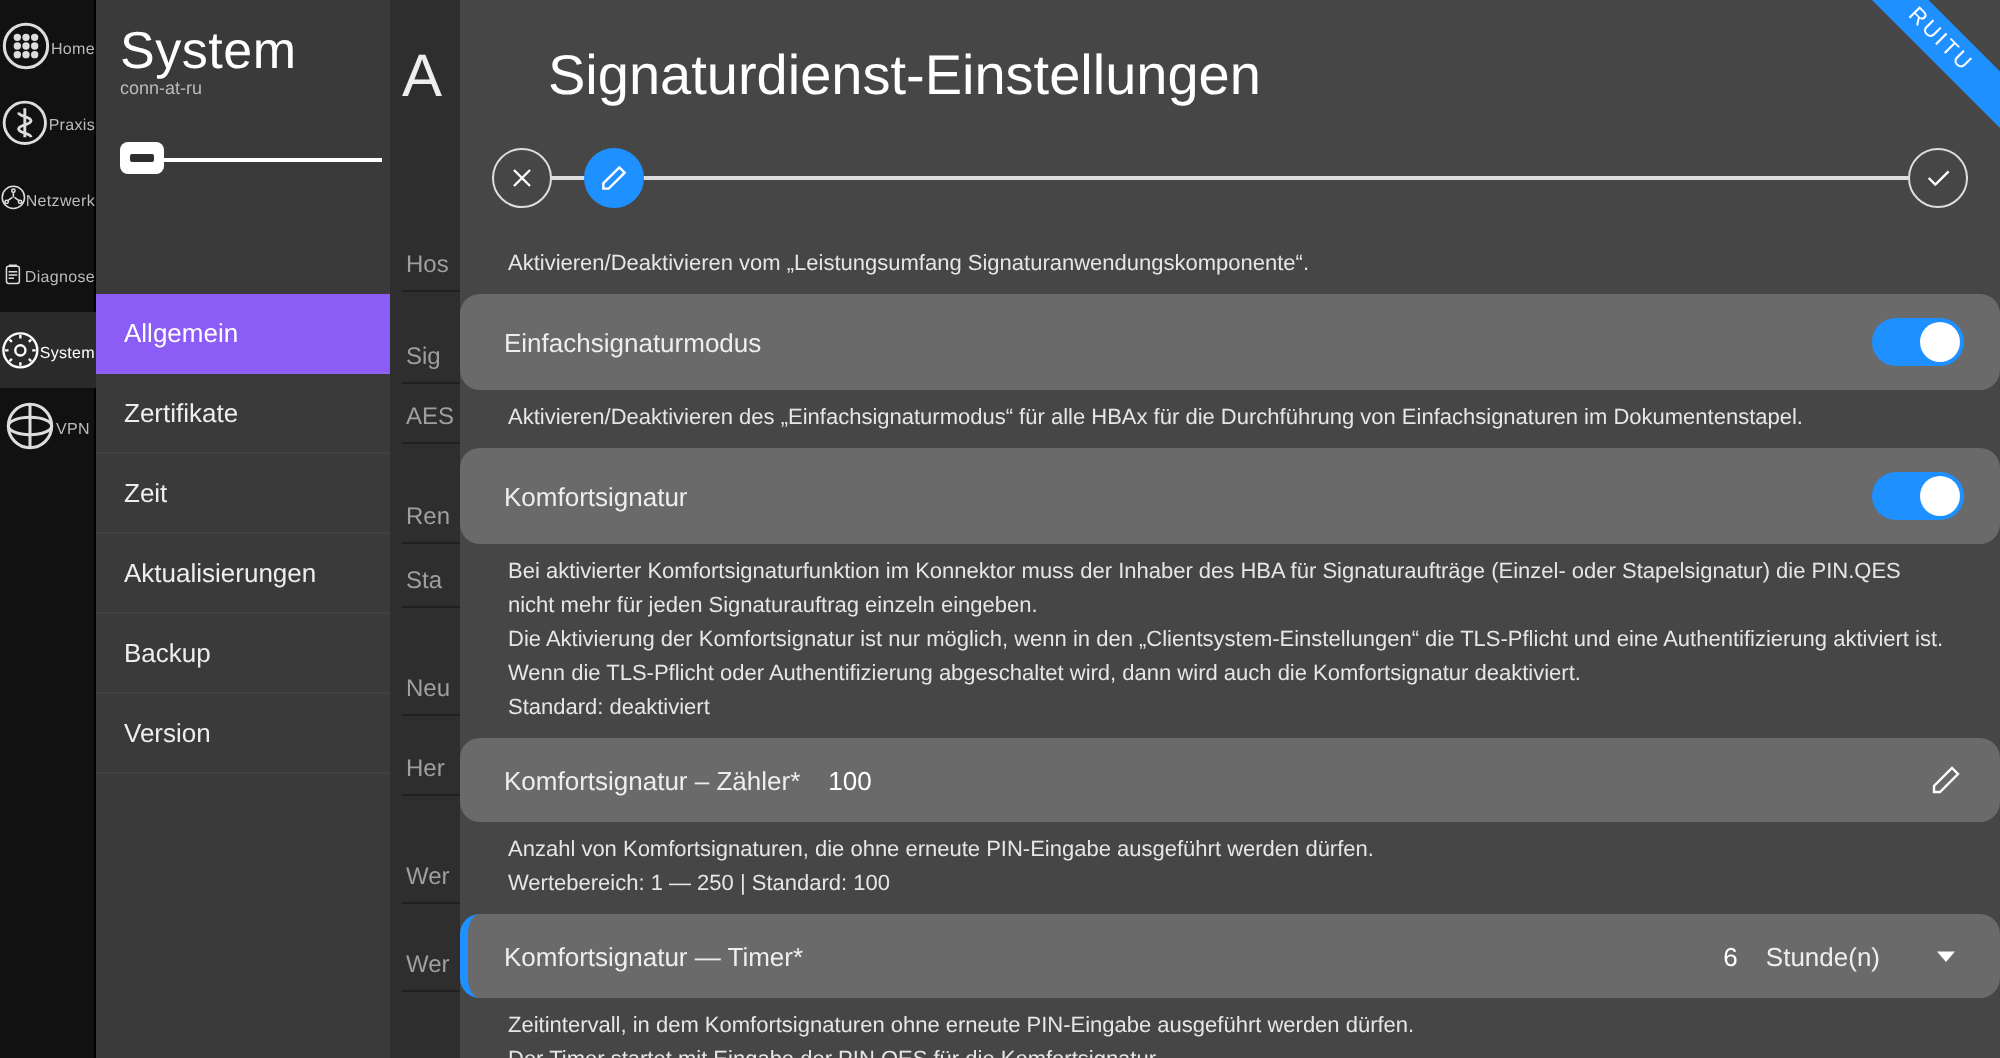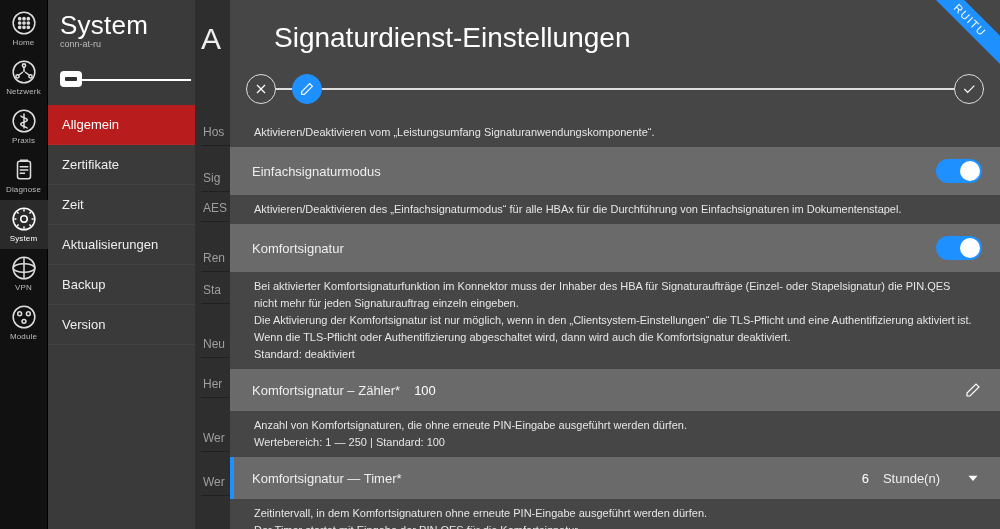--- a/index.html
+++ b/index.html
@@ -2,41 +2,41 @@
 <html><head>
 <meta charset="utf-8">
 <style>
   * { box-sizing: border-box; margin: 0; padding: 0; font-family: -apple-system, "Helvetica Neue", Arial, sans-serif; }
   html, body { width: 1000px; height: 529px; overflow: hidden; background:#2e2e2e; }
   body { display:flex; color:#fff; }
 
   
   .rail { width:48px; background:#111; display:flex; flex-direction:column; align-items:center; padding-top:4px; border-right:1px solid #000; }
   .rail .spacer { flex:1; }
-  .rail-item { width:48px; display:flex; flex-direction:column; align-items:center; justify-content:center; padding:6px 0; cursor:pointer; }
+  .rail-item { width:48px; display:flex; align-items:center; justify-content:center; padding:6px 0; cursor:pointer; }
   .rail-item.active { background:#2a2a2a; }
   .rail-item .ic { width:26px; height:26px; display:flex; align-items:center; justify-content:center; }
   .rail-item .ic svg { stroke:#ddd; fill:none; stroke-width:1.4; }
   .rail-item.active .ic svg { stroke:#fff; }
   .rail-item .lbl { font-size:8px; color:#bbb; margin-top:2px; letter-spacing:.02em; }
   .rail-item.active .lbl { color:#fff; }
 
   
   .sec { width:147px; background:#3a3a3a; display:flex; flex-direction:column; }
   .sec-head { padding:10px 12px 6px; }
   .sec-title { font-size:26px; font-weight:300; letter-spacing:.01em; }
   .sec-sub { font-size:9px; color:#bbb; margin-top:-2px; }
   .sec-wire { position:relative; height:30px; margin:10px 0 4px; }
   .sec-wire .line { position:absolute; top:14px; left:6px; right:-6px; height:2px; background:#fff; }
   .sec-wire .node { position:absolute; top:6px; left:2px; width:22px; height:16px; border-radius:4px; background:#fff; display:flex; align-items:center; justify-content:center; }
   .sec-wire .node:before { content:""; width:12px; height:4px; background:#2e2e2e; border-radius:1px; display:block; }
   .sec-wire-outer { padding:0 10px; }
   .sec-list { display:flex; flex-direction:column; margin-top:6px; }
   .sec-item { font-size:13px; color:#eee; padding:12px 14px; cursor:pointer; border-bottom:1px solid rgba(255,255,255,.04); }
-  .sec-item.active { background:#b91c1c; color:#fff; }
+  .sec-item.active { background:#8b5cf6; color:#fff;margin-top:42px; }
 
   
   .back { width:35px; background:#2e2e2e; position:relative; overflow:hidden; }
   .back .bigA { font-size:30px; font-weight:300; color:#eee; position:absolute; top:22px; left:6px; }
   .back .row { position:absolute; left:6px; right:0; height:28px; display:flex; align-items:center; padding:0 2px; font-size:12px; color:#9f9f9f; border-bottom:1px solid rgba(0,0,0,.3);text-align:center; }
   .back .r1{top:118px;} .back .r2{top:164px;} .back .r3{top:194px;} .back .r4{top:244px;}
   .back .r5{top:276px;} .back .r6{top:330px;} .back .r7{top:370px;} .back .r8{top:424px;} .back .r9{top:468px;}
 
   
   .dialog { flex:1; background:#464646; position:relative; display:flex; flex-direction:column; overflow:hidden; }
@@ -44,21 +44,21 @@
   .dlg-bar { position:relative; height:42px; margin:0 16px 8px; }
   .dlg-bar .line { position:absolute; top:20px; left:0; right:0; height:2px; background:#ddd; }
   .cbtn { position:absolute; top:6px; width:30px; height:30px; border-radius:50%; display:flex; align-items:center; justify-content:center; cursor:pointer; }
   .cbtn svg { stroke:#fff; fill:none; stroke-width:1.8; }
   .cbtn.close { left:0; border:1.5px solid #ddd; background:#464646; }
   .cbtn.edit  { left:46px; border:1.5px solid #1e90ff; background:#1e90ff; }
   .cbtn.ok    { right:0; border:1.5px solid #ddd; background:#464646; }
 
   .dlg-body { flex:1; overflow:hidden; padding: 0 0 0 0; }
   .note { font-size:11px; color:#e6e6e6; line-height:1.55; padding:6px 24px; }
-  .sect { background:#6a6a6a; padding:12px 18px; display:flex; align-items:center; gap:14px; border-left:4px solid transparent; }
+  .sect { background:#6a6a6a; padding:12px 18px; display:flex; align-items:center; gap:14px; border-left:4px solid transparent;border-radius:10px; }
   .sect.sel { border-left-color:#1e90ff; }
   .sect .s-label { font-size:13px; color:#eee; flex:0 0 auto; }
   .sect .s-val { font-size:13px; color:#fff; flex:0 0 auto; }
   .sect .grow { flex:1; }
   .sect .unit { font-size:13px; color:#eee; margin-right:10px; }
   .ico-edit, .ico-dd { width:18px; height:18px; cursor:pointer; display:flex; align-items:center; justify-content:center; }
   .ico-edit svg, .ico-dd svg { stroke:#fff; fill:none; stroke-width:1.6; }
 
   
   .tog { width:46px; height:24px; border-radius:12px; background:#1e90ff; position:relative; cursor:pointer; flex:0 0 auto; }
@@ -85,40 +85,40 @@
           <circle cx="12" cy="16" r="1" fill="#ddd"></circle>
           <circle cx="16" cy="16" r="1" fill="#ddd"></circle>
         </svg>
       </span>
     <span class="lbl">Home</span>
   </div>
   <div class="rail-item">
     <span class="ic">
         <svg viewBox="0 0 24 24">
           <circle cx="12" cy="12" r="10"></circle>
+          <path d="M12 5v14M9 7c0 2 6 2 6 4s-6 2-6 4 6 2 6 4"></path>
+        </svg>
+      </span>
+    <span class="lbl">Praxis</span>
+  </div>
+  <div class="rail-item">
+    <span class="ic">
+        <svg viewBox="0 0 24 24">
+          <circle cx="12" cy="12" r="10"></circle>
           <circle cx="12" cy="6" r="1.5"></circle>
           <circle cx="6" cy="16" r="1.5"></circle>
           <circle cx="18" cy="16" r="1.5"></circle>
           <path d="M12 7v5M11 12l-4 3M13 12l4 3"></path>
         </svg>
       </span>
     <span class="lbl">Netzwerk</span>
   </div>
   <div class="rail-item">
     <span class="ic">
         <svg viewBox="0 0 24 24">
-          <circle cx="12" cy="12" r="10"></circle>
-          <path d="M12 5v14M9 7c0 2 6 2 6 4s-6 2-6 4 6 2 6 4"></path>
-        </svg>
-      </span>
-    <span class="lbl">Praxis</span>
-  </div>
-  <div class="rail-item">
-    <span class="ic">
-        <svg viewBox="0 0 24 24">
           <rect x="6" y="4" width="12" height="16" rx="2"></rect>
           <path d="M9 4V3h6v1M8 9h8M8 12h8M8 15h5"></path>
         </svg>
       </span>
     <span class="lbl">Diagnose</span>
   </div>
   <div class="rail-item active">
     <span class="ic">
         <svg viewBox="0 0 24 24">
           <circle cx="12" cy="12" r="10"></circle>
@@ -130,31 +130,20 @@
   </div>
   <div class="rail-item">
     <span class="ic">
         <svg viewBox="0 0 24 24">
           <circle cx="12" cy="12" r="10"></circle>
           <ellipse cx="12" cy="12" rx="10" ry="4"></ellipse>
           <path d="M12 2v20"></path>
         </svg>
       </span>
     <span class="lbl">VPN</span>
-  </div>
-  <div class="rail-item">
-    <span class="ic">
-        <svg viewBox="0 0 24 24">
-          <circle cx="12" cy="12" r="10"></circle>
-          <circle cx="8" cy="9" r="1.8"></circle>
-          <circle cx="16" cy="9" r="1.8"></circle>
-          <circle cx="12" cy="16" r="1.8"></circle>
-        </svg>
-      </span>
-    <span class="lbl">Module</span>
   </div>
   <div class="spacer"></div>
 </nav>
 
 <aside class="sec">
   <div class="sec-head">
     <div class="sec-title">System</div>
     <div class="sec-sub">conn-at-ru</div>
   </div>
   <div class="sec-wire-outer">

